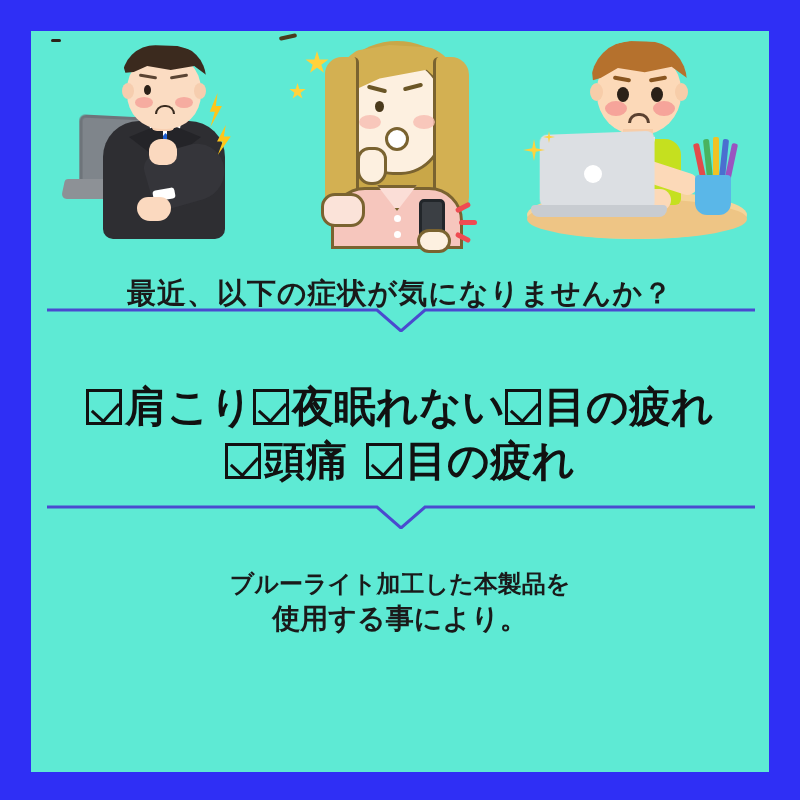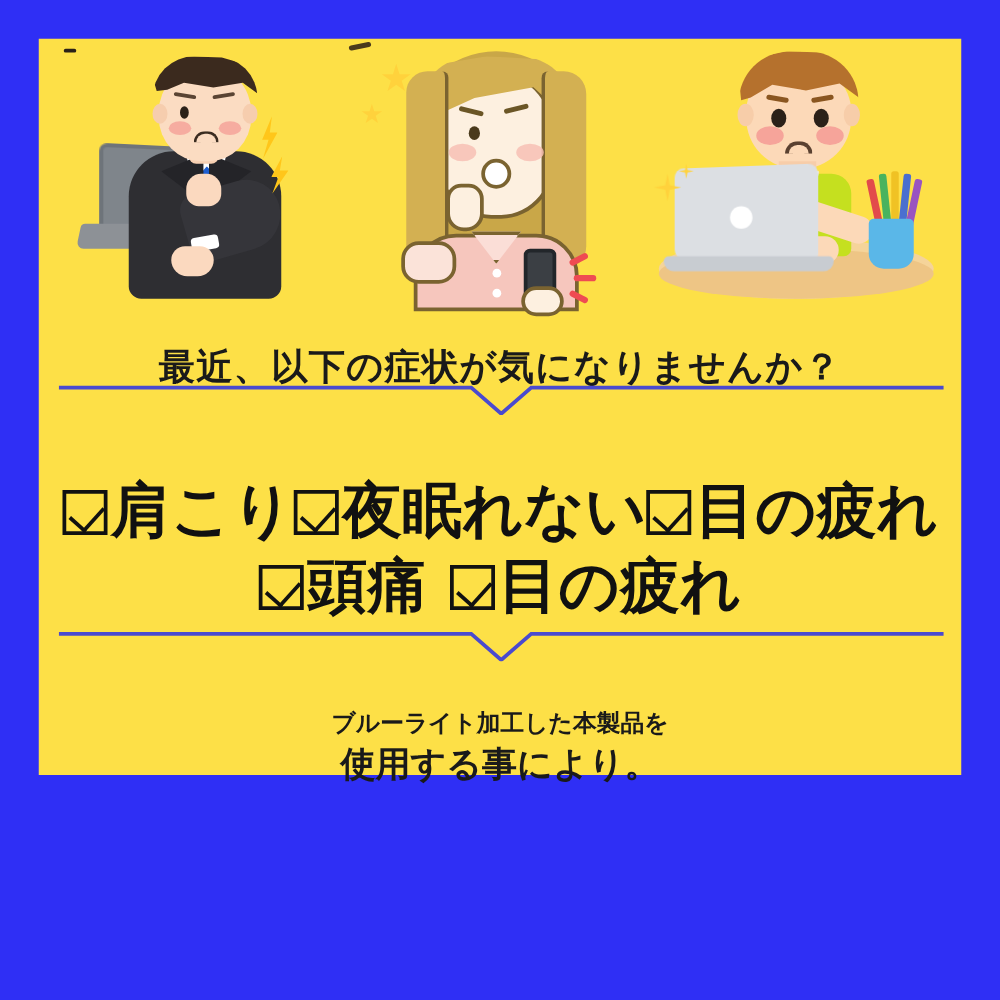--- a/index.html
+++ b/index.html
@@ -10,22 +10,22 @@
     overflow:hidden;
   }
   #poster {
     position:relative;
     width:800px; height:800px;
     background:#2f2ff5;
   }
   #panel {
     position:absolute;
     left:31px; top:31px;
-    width:738px; height:589px;
-    background:#fde047;
+    width:738px; height:741px;
+    background:#5eead4;
   }
 
   
   #illustrations {
     position:absolute;
     left:0; top:0;
     width:738px; height:235px;
   }
   .illo { position:absolute; }
 
@@ -300,31 +300,31 @@
     width:36px; height:36px; border:3.5px solid #111111;
     position:relative; flex:0 0 auto; margin-right:3px;
   }
   .checkbox::after {
     content:""; position:absolute;
     left:8px; top:4px; width:14px; height:22px;
     border-right:3.5px solid #111111; border-bottom:3.5px solid #111111;
     transform:rotate(42deg);
   }
   .check-label {
-    font-size:48px; font-weight:700; color:#111111;
+    font-size:42px; font-weight:700; color:#111111;
     line-height:1; letter-spacing:0px; white-space:nowrap;
     font-family:"Liberation Sans","DejaVu Sans",sans-serif;
   }
 
   #promo { position:absolute; left:0; top:536px; width:738px; text-align:center; }
   .promo-line {
     font-weight:700; color:#1a1a1a; line-height:1.38;
     font-family:"Liberation Sans","DejaVu Sans",sans-serif;
   }
-  #promo-line-1 { font-size:19px; }
+  #promo-line-1 { font-size:24px; }
   #promo-line-2 { font-size:28px; }
   #promo-line-3 { font-size:28px; }
   .promo-red { color:#e00b0b; font-size:38px; font-weight:700; }
 </style>
 </head>
 <body>
 
 <div id="poster">
   <div id="panel">
 

